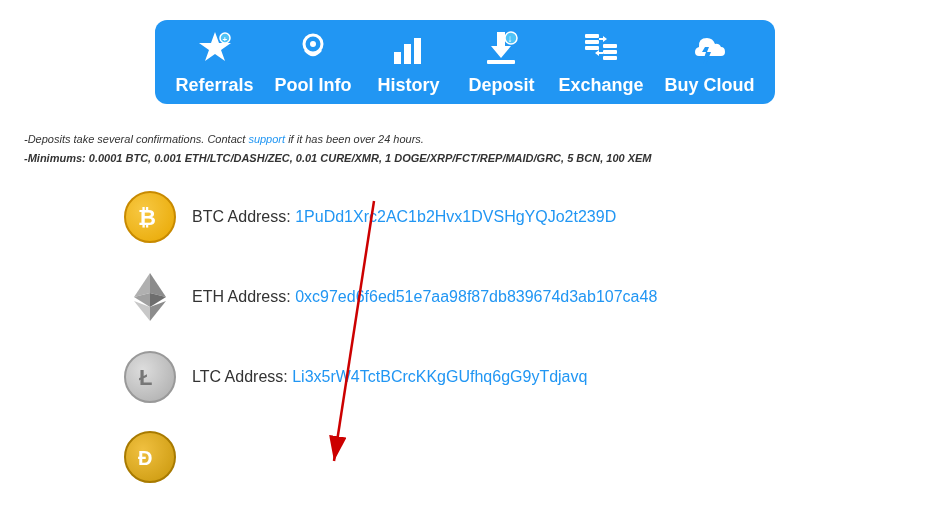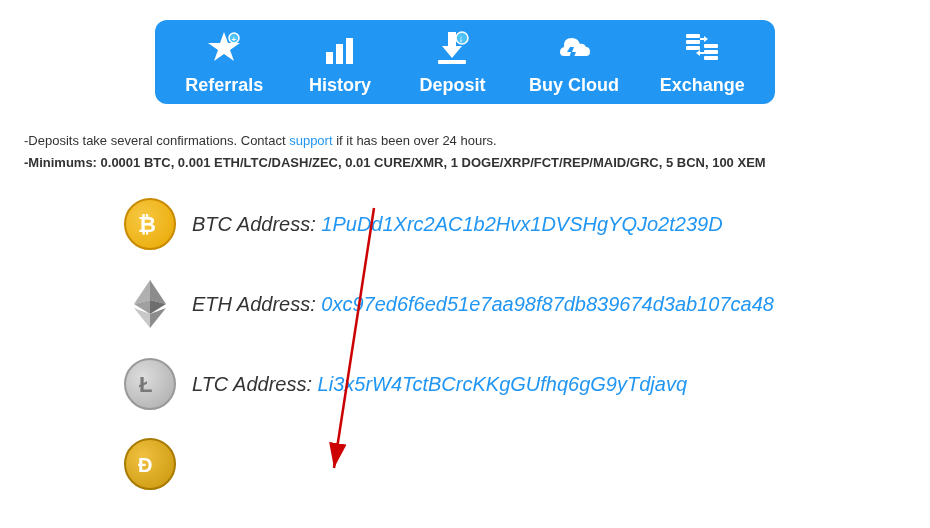--- a/index.html
+++ b/index.html
@@ -41,23 +41,24 @@
       font-size: 18px;
       font-weight: 600;
     }
 
     
     .content {
       padding: 16px 24px;
       max-width: 900px;
     }
     .info-line {
-      font-size: 13px;
+      font-size: 11px;
       line-height: 1.7;
       color: #333;
+      font-style: italic;
     }
     .info-line a, .link { color: #2196f3; text-decoration: none; }
     .info-line .bold { font-weight: bold; }
 
     
     .address-list {
       margin-top: 24px;
       display: flex;
       flex-direction: column;
       gap: 28px;
@@ -84,23 +85,22 @@
       background: radial-gradient(circle at 35% 35%, #f7c843, #e8a700);
       color: #fff;
       border: 2px solid #c88a00;
     }
     .coin-doge {
       background: radial-gradient(circle at 35% 35%, #f0c040, #c8960a);
       color: #fff;
       border: 2px solid #a87a00;
     }
     .address-text {
-      font-size: 20px;
+      font-size: 16px;
       color: #333;
-      font-style: italic;
     }
     .address-text a {
       color: #2196f3;
       text-decoration: none;
     }
 
     
     .ltc-circle {
       background: radial-gradient(circle at 35% 35%, #ccc, #aaa);
       border: 2px solid #999;
@@ -116,20 +116,30 @@
       <div class="nav-icon">
         <svg width="36" height="36" viewBox="0 0 36 36">
           <polygon points="18,2 22,13 34,13 24,20 28,31 18,24 8,31 12,20 2,13 14,13" fill="white"></polygon>
           <circle cx="28" cy="8" r="5" fill="#4fc3f7" stroke="white" stroke-width="1.5"></circle>
           <text x="25.5" y="12" font-size="8" fill="white" font-weight="bold">+</text>
         </svg>
       </div>
       <span class="nav-label">Referrals</span>
     </div>
 
+    <div class="nav-item">
+      <div class="nav-icon">
+        <svg width="36" height="36" viewBox="0 0 36 36">
+          <circle cx="18" cy="14" r="9" fill="none" stroke="white" stroke-width="3"></circle>
+          <path d="M10,20 Q18,30 26,20" fill="none" stroke="white" stroke-width="2.5"></path>
+          <circle cx="18" cy="14" r="3" fill="white"></circle>
+        </svg>
+      </div>
+      <span class="nav-label">Pool Info</span>
+    </div>
 
     <div class="nav-item">
       <div class="nav-icon">
         <svg width="36" height="36" viewBox="0 0 36 36">
           <rect x="4" y="22" width="7" height="12" fill="white"></rect>
           <rect x="14" y="14" width="7" height="20" fill="white"></rect>
           <rect x="24" y="8" width="7" height="26" fill="white"></rect>
         </svg>
       </div>
       <span class="nav-label">History</span>
@@ -140,47 +150,47 @@
         <svg width="36" height="36" viewBox="0 0 36 36">
           <path d="M14,2 L22,2 L22,16 L28,16 L18,28 L8,16 L14,16 Z" fill="white"></path>
           <rect x="4" y="30" width="28" height="4" fill="white" rx="1"></rect>
           <circle cx="28" cy="8" r="6" fill="#4fc3f7" stroke="white" stroke-width="1.5"></circle>
           <text x="24.5" y="12" font-size="10" fill="white" font-weight="bold">↓</text>
         </svg>
       </div>
       <span class="nav-label">Deposit</span>
     </div>
 
-
-    <div class="nav-item">
-      <div class="nav-icon">
-        <svg width="36" height="36" viewBox="0 0 36 36">
-          <path d="M8,26 Q4,26 4,22 Q4,18 8,17 Q7,8 16,8 Q22,8 24,14 Q28,13 30,17 Q34,17 34,22 Q34,26 30,26 Z" fill="white"></path>
-          <path d="M12,34 L15,28 L13,28 L15,22 L11,22 L14,17 L18,17 L16,22 L20,22 L15,34 Z" fill="#2196f3"></path>
-        </svg>
-      </div>
-      <span class="nav-label">Buy Cloud</span>
-    </div>
 
     <div class="nav-item">
       <div class="nav-icon">
         <svg width="36" height="36" viewBox="0 0 36 36">
           <rect x="2" y="4" width="14" height="4" fill="white" rx="1"></rect>
           <rect x="2" y="10" width="14" height="4" fill="white" rx="1"></rect>
           <rect x="2" y="16" width="14" height="4" fill="white" rx="1"></rect>
           <rect x="20" y="14" width="14" height="4" fill="white" rx="1"></rect>
           <rect x="20" y="20" width="14" height="4" fill="white" rx="1"></rect>
           <rect x="20" y="26" width="14" height="4" fill="white" rx="1"></rect>
           <path d="M16,8 L20,8 L20,6 L24,9 L20,12 L20,10 L16,10 Z" fill="white"></path>
           <path d="M20,22 L16,22 L16,20 L12,23 L16,26 L16,24 L20,24 Z" fill="white"></path>
         </svg>
       </div>
       <span class="nav-label">Exchange</span>
     </div>
 
+    <div class="nav-item">
+      <div class="nav-icon">
+        <svg width="36" height="36" viewBox="0 0 36 36">
+          <path d="M8,26 Q4,26 4,22 Q4,18 8,17 Q7,8 16,8 Q22,8 24,14 Q28,13 30,17 Q34,17 34,22 Q34,26 30,26 Z" fill="white"></path>
+          <path d="M12,34 L15,28 L13,28 L15,22 L11,22 L14,17 L18,17 L16,22 L20,22 L15,34 Z" fill="#2196f3"></path>
+        </svg>
+      </div>
+      <span class="nav-label">Buy Cloud</span>
+    </div>
+
   </nav>
 </div>
 
 <div class="content">
   <div class="info-line">
     <div>
       -Deposits take several confirmations. Contact <a href="#" class="link">support</a> if it has been over 24 hours.
     </div>
     <div><span class="bold">-Minimums: 0.0001 BTC, 0.001 ETH/LTC/DASH/ZEC, 0.01 CURE/XMR, 1 DOGE/XRP/FCT/REP/MAID/GRC, 5 BCN, 100 XEM</span></div>
   </div>

